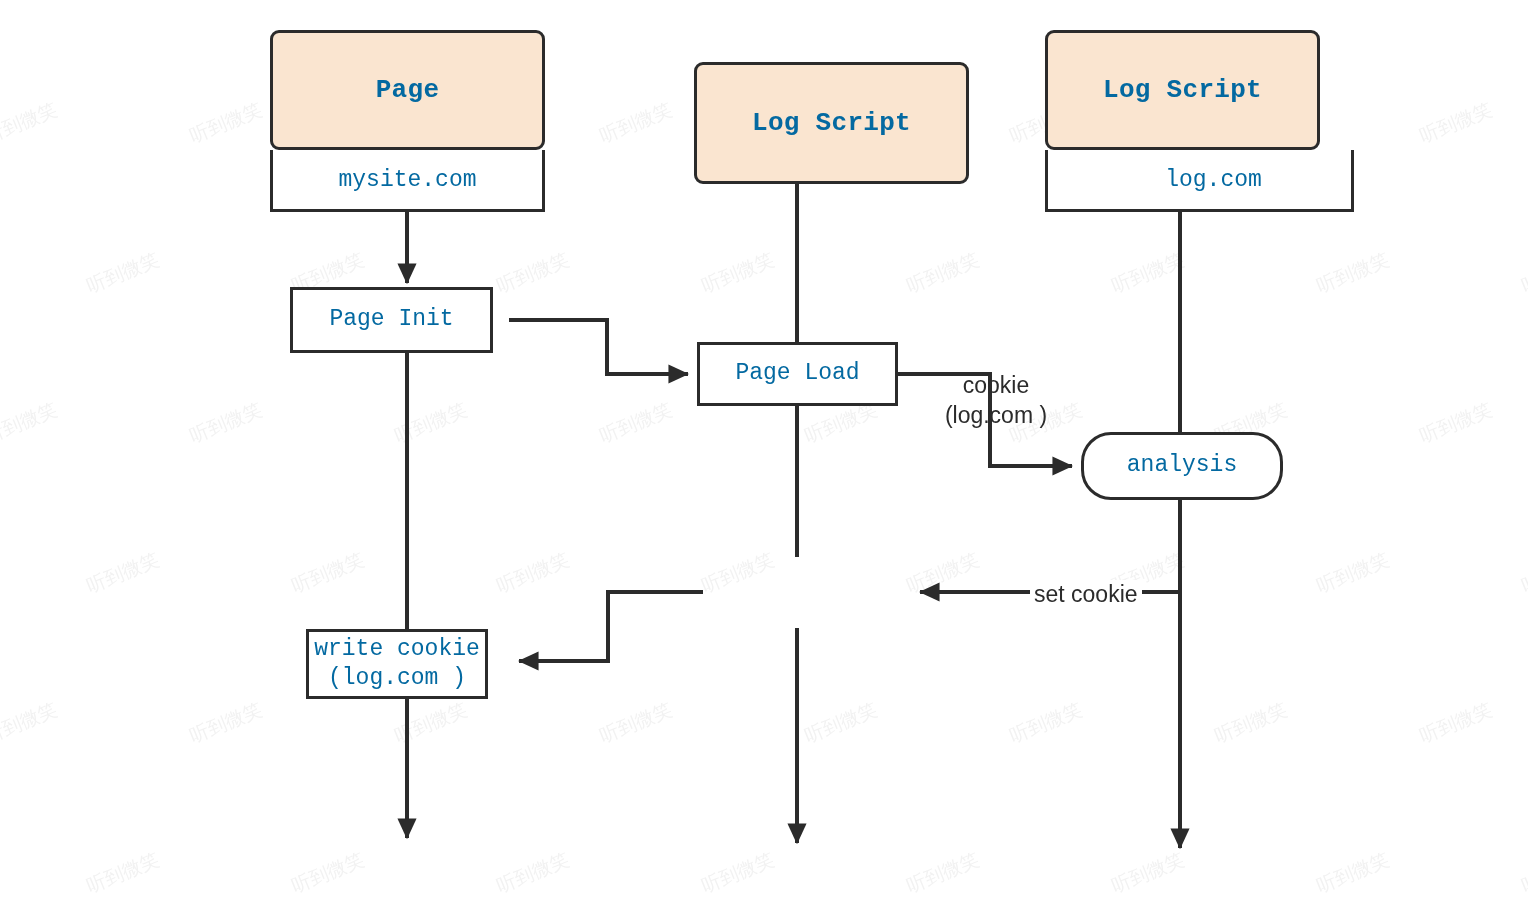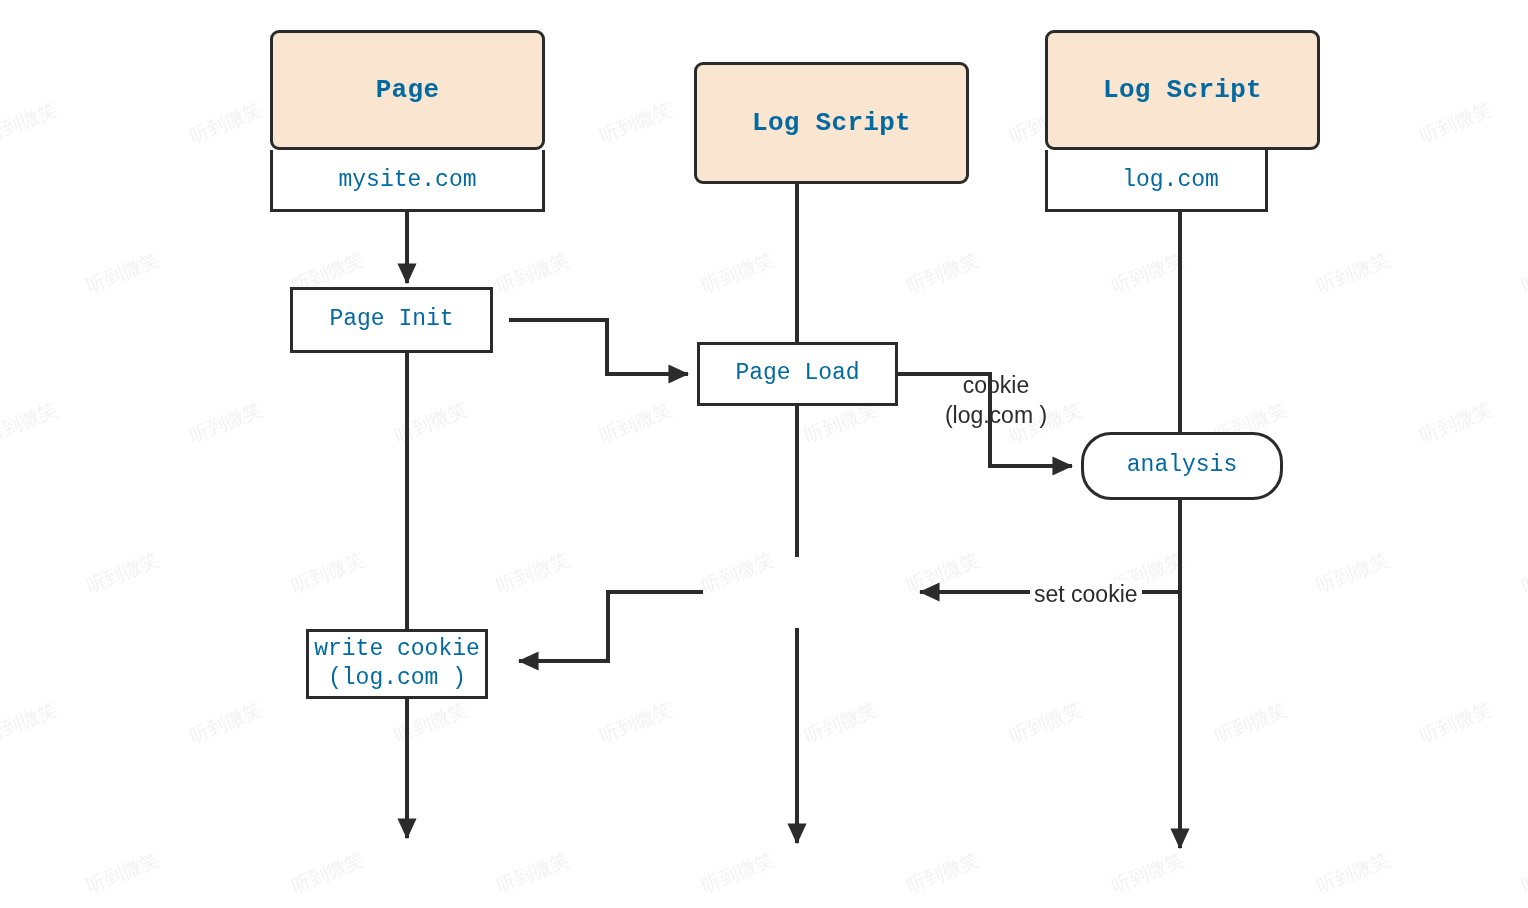--- a/index.html
+++ b/index.html
@@ -193,21 +193,21 @@
       <span>mysite.com</span>
     </div>
 
     <div class="node head-title" style="left:660px; top:62px; width:275px; height:122px;margin-left:34px;">
       <span>Log Script</span>
     </div>
 
     <div class="node head-title" style="left:1045px; top:30px; width:275px; height:120px;">
       <span>Log Script</span>
     </div>
-    <div class="node head-sub" style="left:1045px; top:150px; width:223px; height:62px;padding-left:28px;">
+    <div class="node head-sub" style="left:1045px; top:150px; width:309px; height:62px;padding-left:28px;">
       <span>log.com</span>
     </div>
 
     <div class="node act" style="left:290px; top:287px; width:203px; height:66px;">
       <span>Page Init</span>
     </div>
 
     <div class="node act" style="left:697px; top:342px; width:201px; height:64px;">
       <span>Page Load</span>
     </div>

